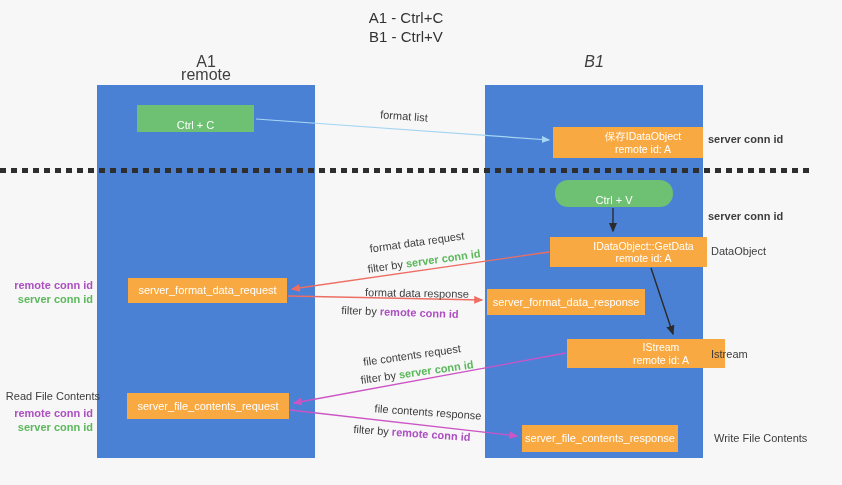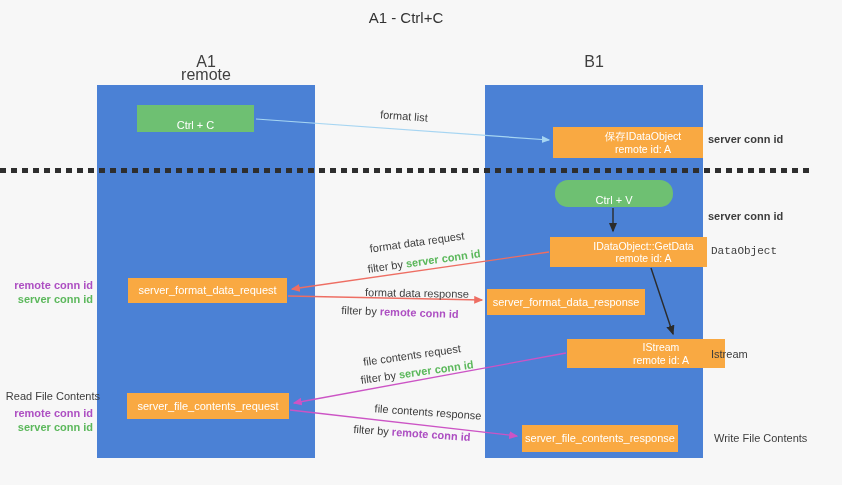--- a/index.html
+++ b/index.html
@@ -29,27 +29,28 @@
   .right-block{position:absolute;z-index:6;left:0;text-align:right;font-size:11px;
                line-height:14px;white-space:nowrap;}
 </style>
 </head>
 <body>
 
 <div class="canvas">
 
   <div class="title">
     <div>A1 - Ctrl+C</div>
+    <div>B1 - Ctrl+V</div>
   </div>
 
   <div class="lane-header" style="left:97px;">
     <div>A1</div>
     <div>remote</div>
   </div>
-  <div class="lane-header" style="left:485px;">
+  <div class="lane-header" style="left:485px;font-style:italic;">
     <div>B1</div>
   </div>
 
   <div class="lane lane-a1"></div>
   <div class="lane lane-b1"></div>
 
   <div class="dotted"></div>
 
   <div class="box green" style="left:137px;top:105px;width:117px;height:27px;">
     <div>Ctrl + C</div>
@@ -135,21 +136,21 @@
   </div>
 
   <div class="lbl" style="left:428px;top:412px;transform:translate(-50%,-50%) rotate(4deg);">file contents response</div>
   <div class="lbl" style="left:412px;top:433px;transform:translate(-50%,-50%) rotate(4deg);">
     <span>filter by</span>
     <span class="tp">remote conn id</span>
   </div>
 
   <div class="side tg" style="left:708px;top:133px;">server conn id</div>
   <div class="side tg" style="left:708px;top:210px;">server conn id</div>
-  <div class="side" style="left:711px;top:245px;font-family:Liberation Mono, monospace;">DataObject</div>
+  <div class="side" style="left:711px;top:245px;">DataObject</div>
   <div class="side" style="left:711px;top:348px;">Istream</div>
   <div class="side" style="left:714px;top:432px;">Write File Contents</div>
 
   <div class="right-block" style="top:278px;width:93px;">
     <div class="tp">remote conn id</div>
     <div class="tg">server conn id</div>
   </div>
 
   <div class="right-block" style="top:389px;width:100px;color:#3d3d3d;">Read File Contents</div>
   <div class="right-block" style="top:406px;width:93px;">

